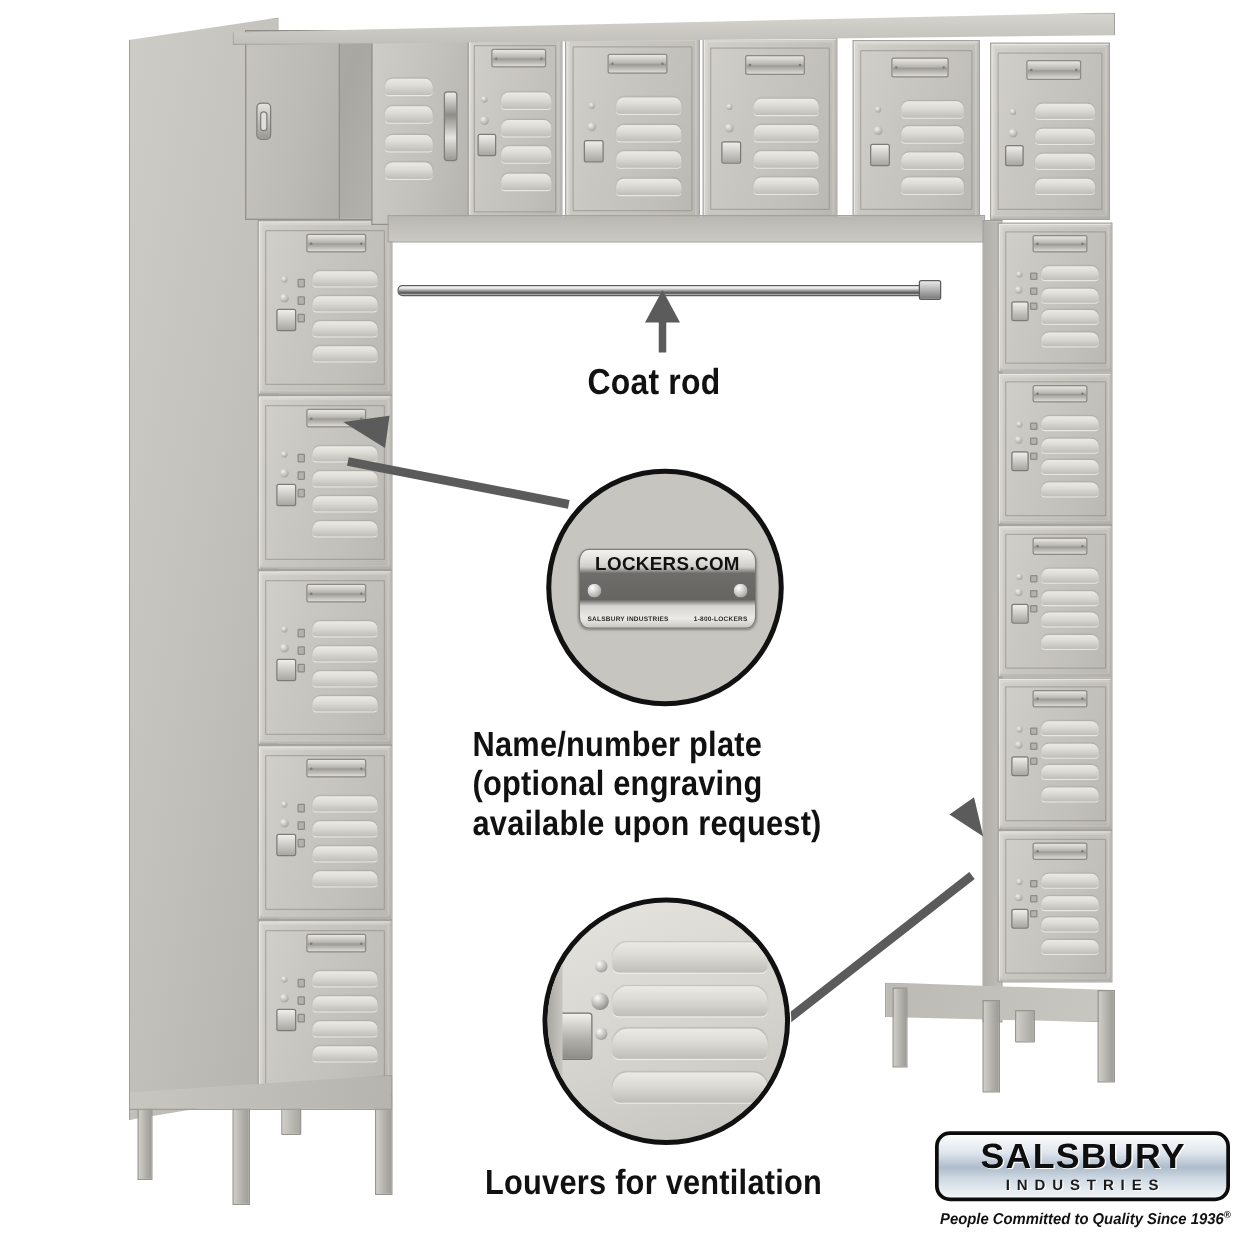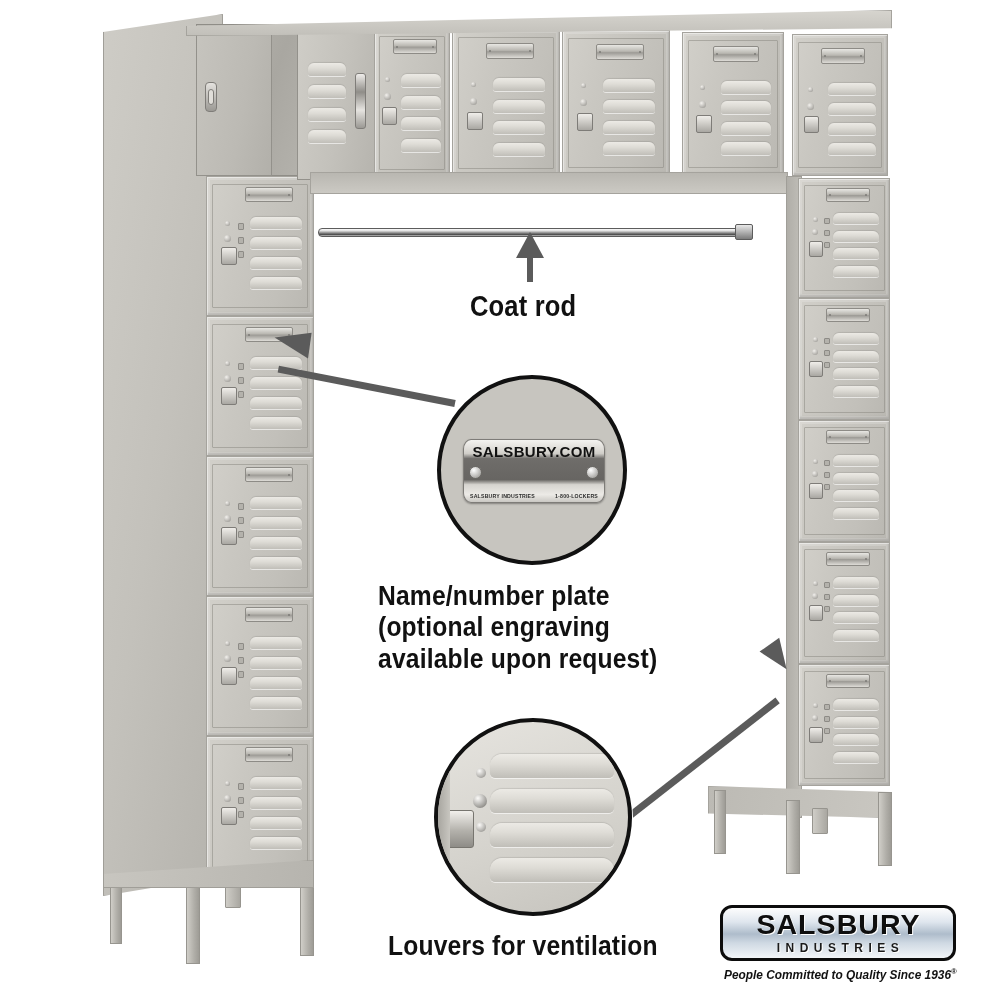--- a/index.html
+++ b/index.html
@@ -103,21 +103,21 @@
     font-weight:bold;
     font-stretch:condensed;
     letter-spacing:.2px;
     line-height:1.12;
     white-space:pre-line;
     transform:scaleX(.88);
     transform-origin:left center;
   }
 
   
-  #logo{position:absolute;left:720px;top:905px;width:238px;height:85px;}
+  #logo{position:absolute;left:748px;top:905px;width:238px;height:85px;}
   .logo-badge{
     position:absolute;left:0;top:0;width:236px;height:56px;
     border:3px solid #0c0c0c;border-radius:12px;
     background:linear-gradient(180deg,#fdfdfd 0%,#dfe6ee 28%,#aebccb 52%,#cfd9e3 70%,#f2f5f8 100%);
     box-sizing:border-box;
     display:flex;flex-direction:column;align-items:center;justify-content:center;
   }
   .logo-main{
     font-weight:bold;font-size:28px;letter-spacing:1px;color:#0e0e0e;
     text-shadow:1px 1px 0 #ffffff;line-height:1;
@@ -454,21 +454,21 @@
   <div class="label" style="left:470px;top:290px;font-size:29px;">Coat rod</div>
 
   <div class="arrow-line" style="left:455px;top:400px;width:180px;height:7px;transform:rotate(191deg);"></div>
   <div class="arrow-head" style="left:274px;top:330px;border-top:10px solid transparent;border-bottom:16px solid transparent;border-right:36px solid #5b5b5b;transform:rotate(8deg);"></div>
 
   <div class="callout" style="left:437px;top:375px;width:182px;height:182px;">
     <div style="position:absolute;left:22px;top:60px;width:140px;height:62px;
                 background:linear-gradient(180deg,#f4f3f0 0%,#dcdad5 16%,#cfcdc8 22%,#6f6d6a 30%,#676562 64%,#d6d4cf 72%,#eceae6 88%,#cac8c3 100%);
                 border:1px solid #7e7c78;border-radius:8px/10px;
                 box-shadow:0 1px 2px rgba(0,0,0,.35);">
-      <div style="position:absolute;left:0;top:3px;width:140px;text-align:center;font-size:15px;font-weight:bold;color:#111;letter-spacing:.3px;">SALSBURY.COM</div>
+      <div style="position:absolute;left:0;top:3px;width:140px;text-align:center;font-size:15px;font-weight:bold;color:#111;letter-spacing:.3px;">LOCKERS.COM</div>
       <div style="position:absolute;left:5px;top:26px;width:11px;height:11px;border-radius:50%;
                   background:radial-gradient(circle at 35% 30%,#fff,#8e8c88);border:1px solid #6c6a67;"></div>
       <div style="position:absolute;right:5px;top:26px;width:11px;height:11px;border-radius:50%;
                   background:radial-gradient(circle at 35% 30%,#fff,#8e8c88);border:1px solid #6c6a67;"></div>
       <div style="position:absolute;left:6px;bottom:3px;width:128px;display:flex;justify-content:space-between;">
         <span style="font-size:5.2px;font-weight:bold;color:#2a2a2a;letter-spacing:.2px;">SALSBURY INDUSTRIES</span>
         <span style="font-size:5.2px;font-weight:bold;color:#2a2a2a;letter-spacing:.2px;">1-800-LOCKERS</span>
       </div>
     </div>
   </div>

